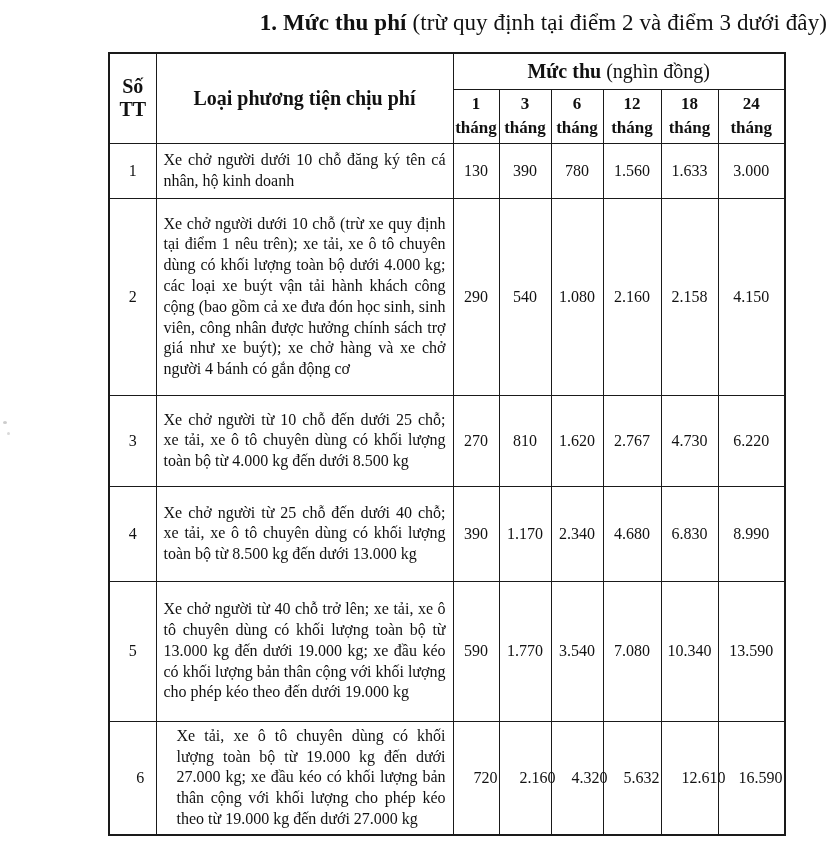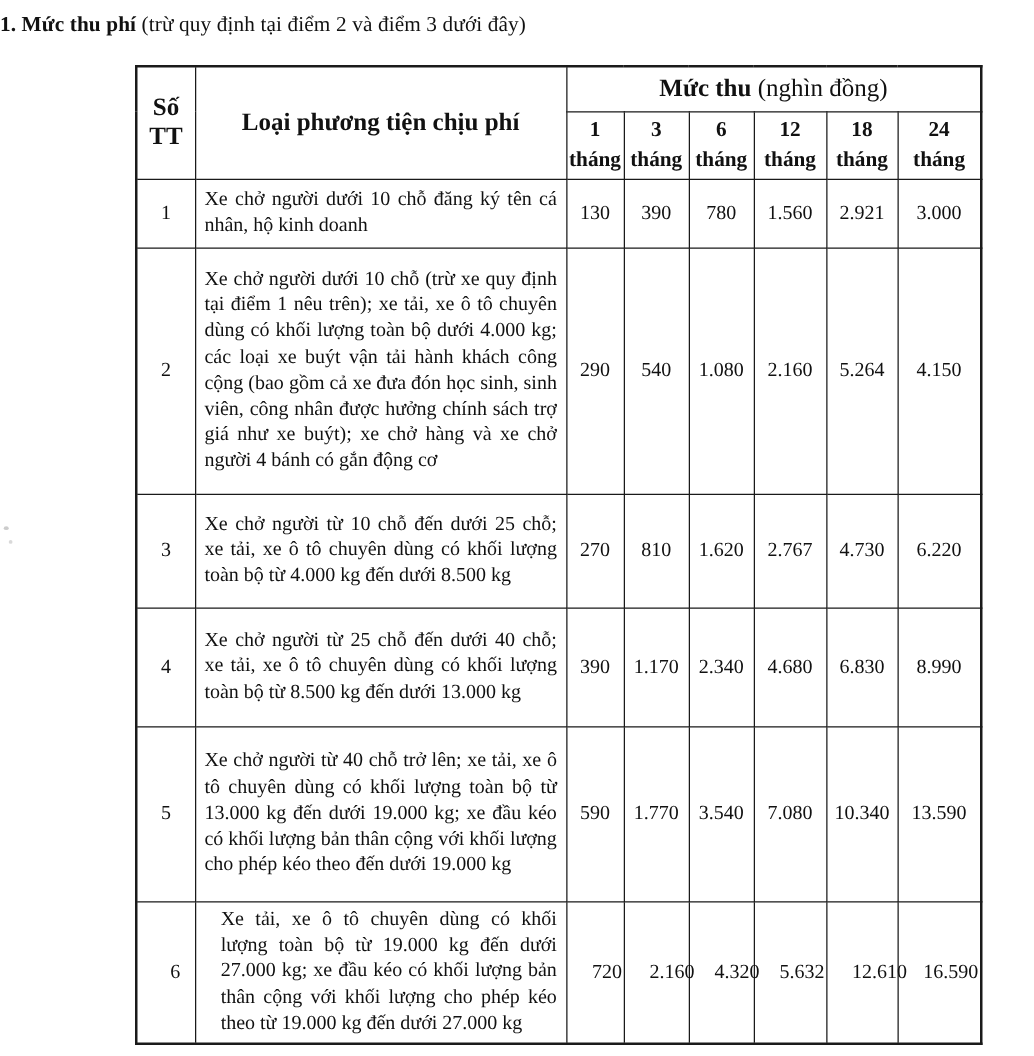--- a/index.html
+++ b/index.html
@@ -11,22 +11,22 @@
     font-family: "Liberation Serif", "DejaVu Serif", serif;
     color: #111111;
     position: relative;
     overflow: hidden;
   }
   .page-title {
     position: absolute;
     top: 10px;
     left: 0;
     width: 100%;
-    text-align: left;
-    font-size: 17px;
+    text-align: right;
+    font-size: 23px;
     letter-spacing: 0.1px;
   }
   .page-title .t-bold { font-weight: bold; }
   .fee-table {
     position: absolute;
     left: 108px;
     top: 52px;
     border-collapse: collapse;
     table-layout: fixed;
     width: 676px;
@@ -120,31 +120,31 @@
     </tr>
   </thead>
   <tbody>
     <tr class="r1">
       <td class="c-stt">1</td>
       <td class="c-desc">Xe chở người dưới 10 chỗ đăng ký tên cá nhân, hộ kinh doanh</td>
       <td class="c-val">130</td>
       <td class="c-val">390</td>
       <td class="c-val">780</td>
       <td class="c-val">1.560</td>
-      <td class="c-val">2.921</td>
+      <td class="c-val">1.633</td>
       <td class="c-val">3.000</td>
     </tr>
     <tr class="r2">
       <td class="c-stt">2</td>
       <td class="c-desc">Xe chở người dưới 10 chỗ (trừ xe quy định tại điểm 1 nêu trên); xe tải, xe ô tô chuyên dùng có khối lượng toàn bộ dưới 4.000 kg; các loại xe buýt vận tải hành khách công cộng (bao gồm cả xe đưa đón học sinh, sinh viên, công nhân được hưởng chính sách trợ giá như xe buýt); xe chở hàng và xe chở người 4 bánh có gắn động cơ</td>
       <td class="c-val">290</td>
       <td class="c-val">540</td>
       <td class="c-val">1.080</td>
       <td class="c-val">2.160</td>
-      <td class="c-val">5.264</td>
+      <td class="c-val">2.158</td>
       <td class="c-val">4.150</td>
     </tr>
     <tr class="r3">
       <td class="c-stt">3</td>
       <td class="c-desc">Xe chở người từ 10 chỗ đến dưới 25 chỗ; xe tải, xe ô tô chuyên dùng có khối lượng toàn bộ từ 4.000 kg đến dưới 8.500 kg</td>
       <td class="c-val">270</td>
       <td class="c-val">810</td>
       <td class="c-val">1.620</td>
       <td class="c-val">2.767</td>
       <td class="c-val">4.730</td>

